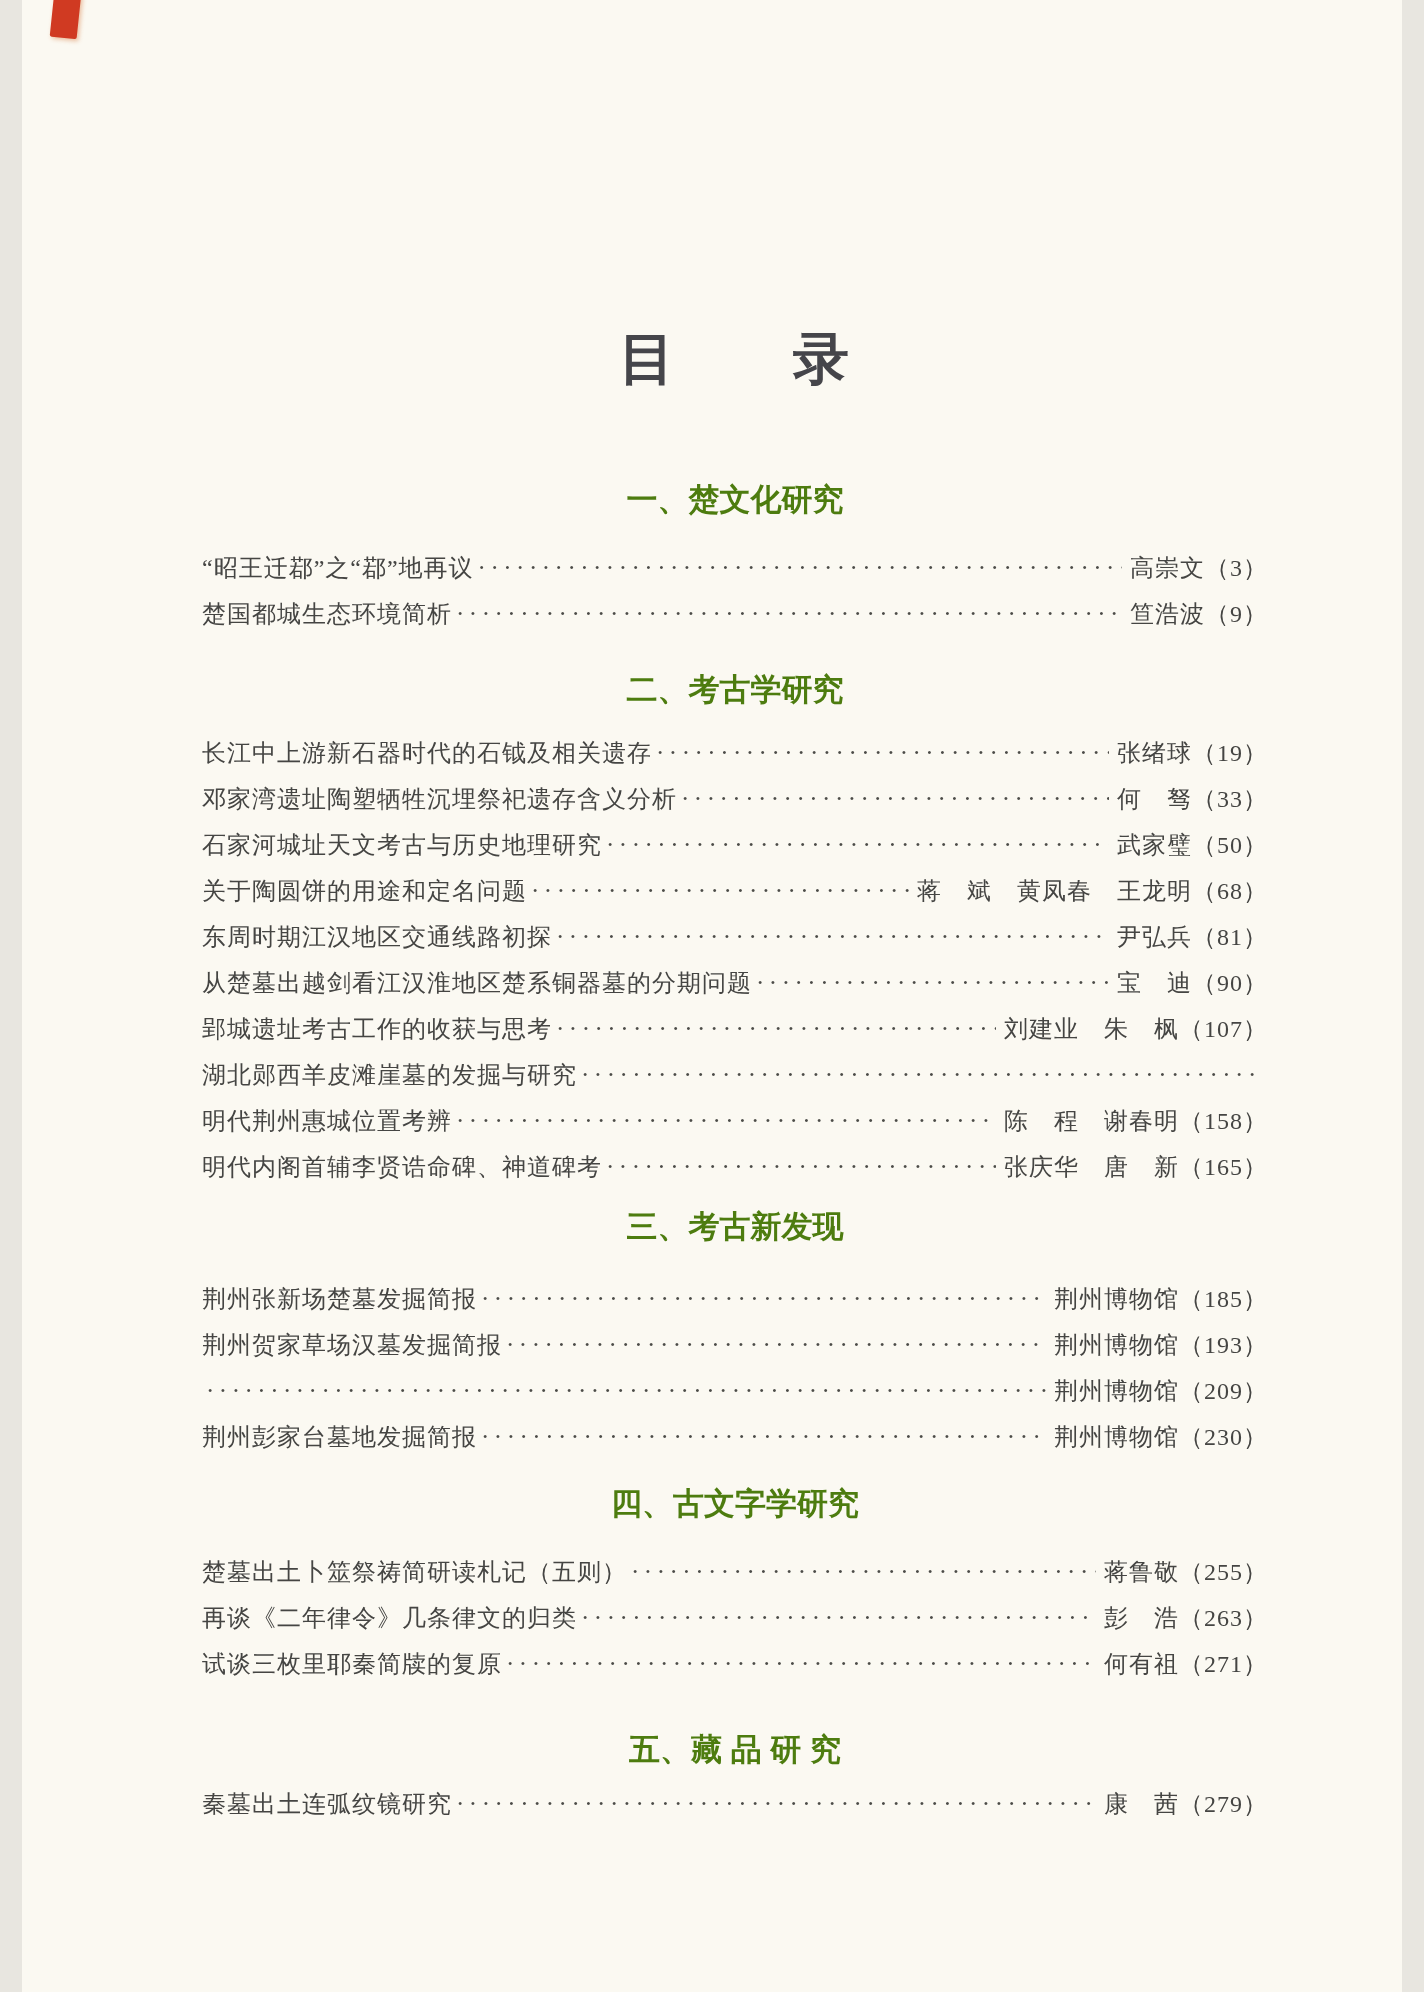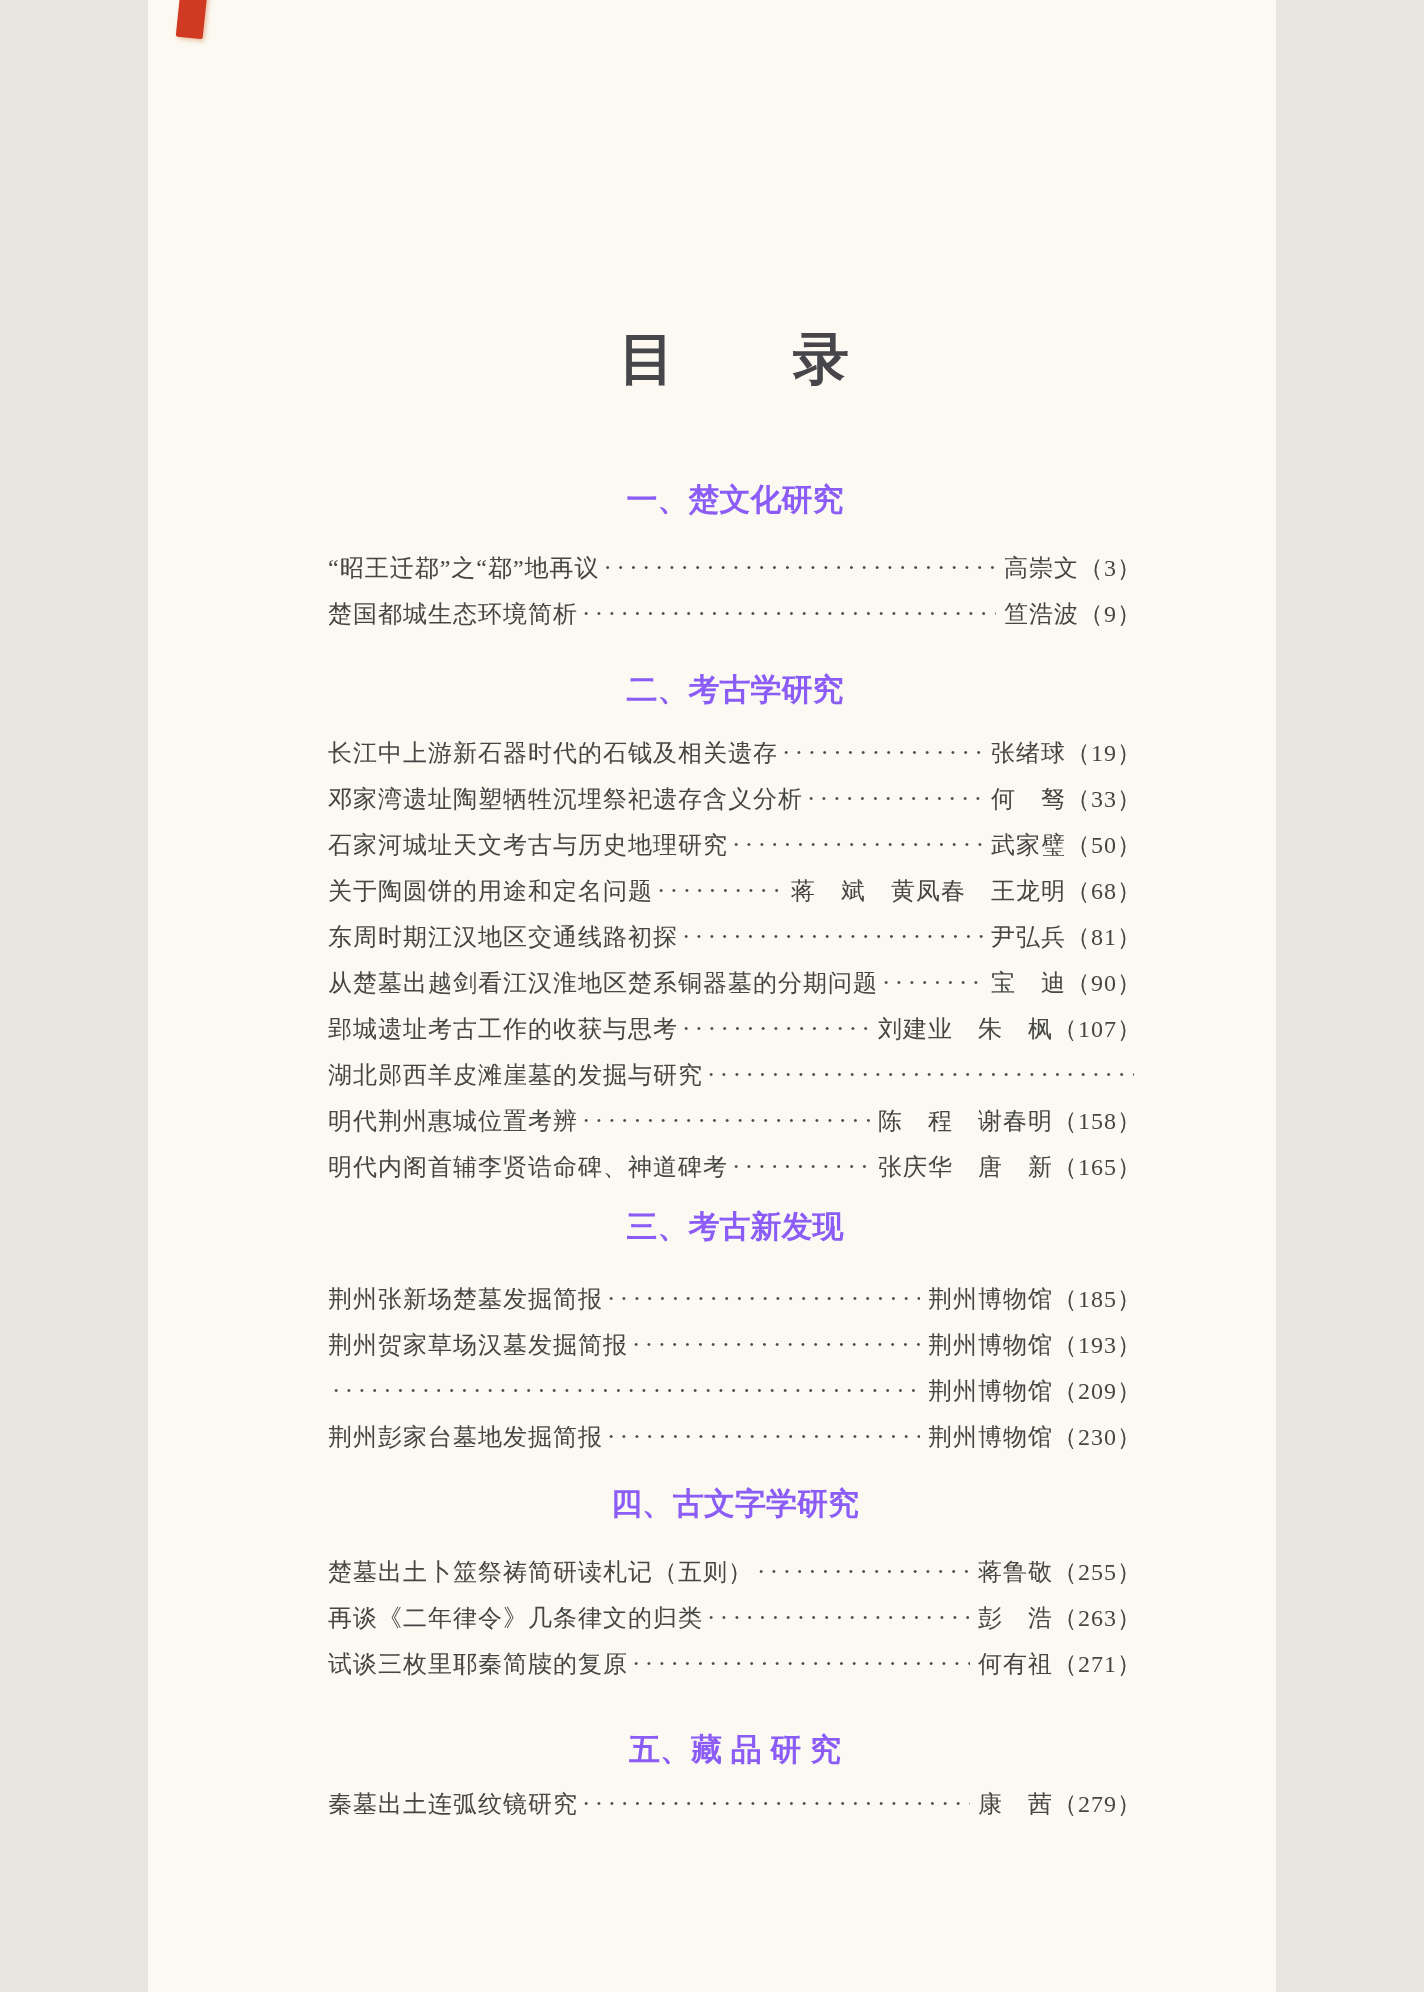--- a/index.html
+++ b/index.html
@@ -1,18 +1,18 @@
 <!DOCTYPE html>
 <html><head>
 <meta charset="utf-8">
 <style>
   html,body{margin:0;padding:0;background:#e8e6e0;}
   .page{
     position:relative;
-    width:1128px;height:1992px;
+    width:1380px;height:1992px;
     margin:0 auto;
     box-sizing:border-box;
     padding:330px 134px 0 180px;
     background:#fbf9f2;
     color:#454543;
     font-family:"Liberation Serif","DejaVu Serif",serif;
     overflow:hidden;
   }
   .scan-mark{
     position:absolute;top:-8px;left:30px;
@@ -27,21 +27,21 @@
     font-size:56px;line-height:58px;font-weight:700;
     letter-spacing:2px;
     text-align:center;
     color:#45454a;
     font-family:"Liberation Serif","DejaVu Serif",serif;
   }
   .sec-heading{
     margin:0;
     font-size:31px;line-height:34px;font-weight:700;
     text-align:center;
-    color:#8b5cf6;
+    color:#4d7c0f;
     font-family:"Liberation Sans","DejaVu Sans",sans-serif;
   }
   .s1 .sec-heading{margin-top:95px;}
   .s2 .sec-heading{margin-top:36px;}
   .s3 .sec-heading{margin-top:20px;}
   .s4 .sec-heading{margin-top:27px;}
   .s5 .sec-heading{margin-top:46px;}
   .entries{margin:0;}
   .s1 .entries{margin-top:28px;}
   .s2 .entries{margin-top:23px;}

